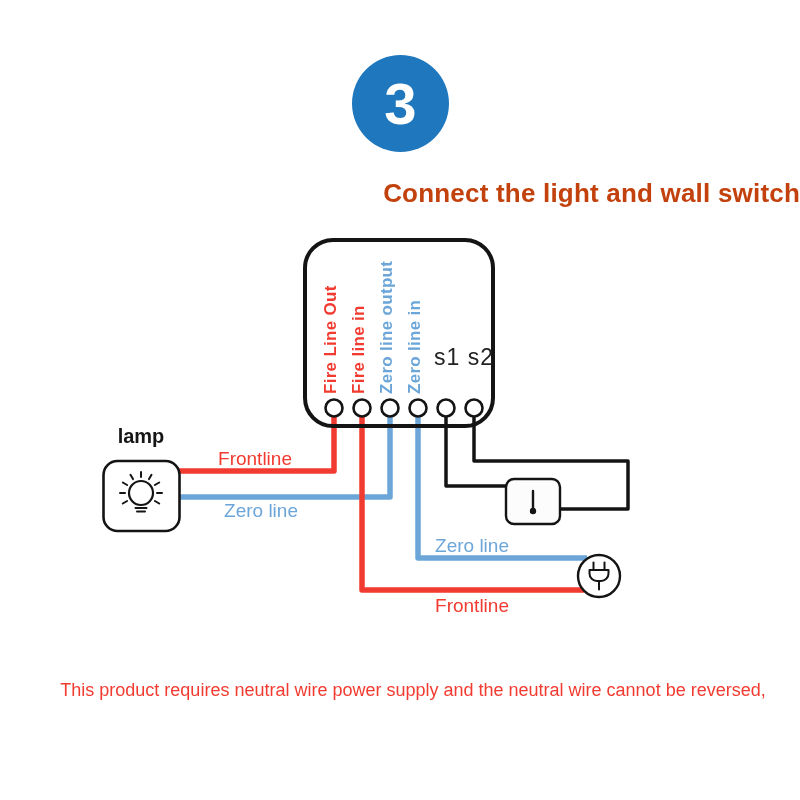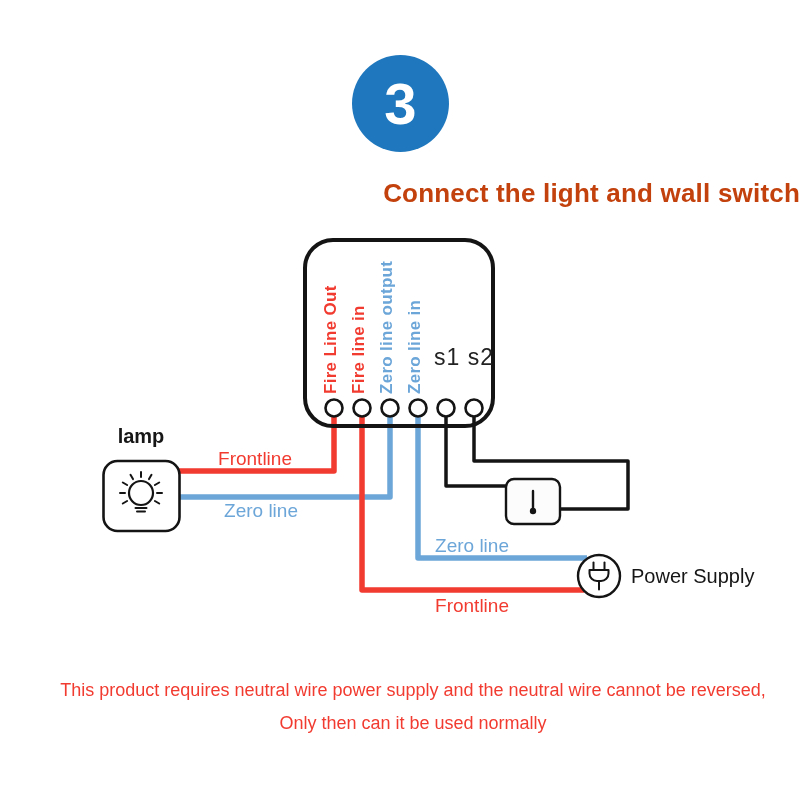--- a/index.html
+++ b/index.html
@@ -109,18 +109,16 @@
   <span class="vlabel vl3 blue">Zero line output</span>
   <span class="vlabel vl4 blue">Zero line in</span>
 
   <div class="s1s2">s1 s2</div>
 
   <div class="lbl lbl-lamp">lamp</div>
   <div class="lbl lbl-front-top red">Frontline</div>
   <div class="lbl lbl-zero-left blue">Zero line</div>
   <div class="lbl lbl-zero-mid blue">Zero line</div>
   <div class="lbl lbl-front-bot red">Frontline</div>
-  <div class="lbl lbl-power">Power Supply</div>
 
   <div class="footer footer-1">This product requires neutral wire power supply and the neutral wire cannot be reversed,</div>
-  <div class="footer footer-2">Only then can it be used normally</div>
 
 </div>
 
 </body></html>

